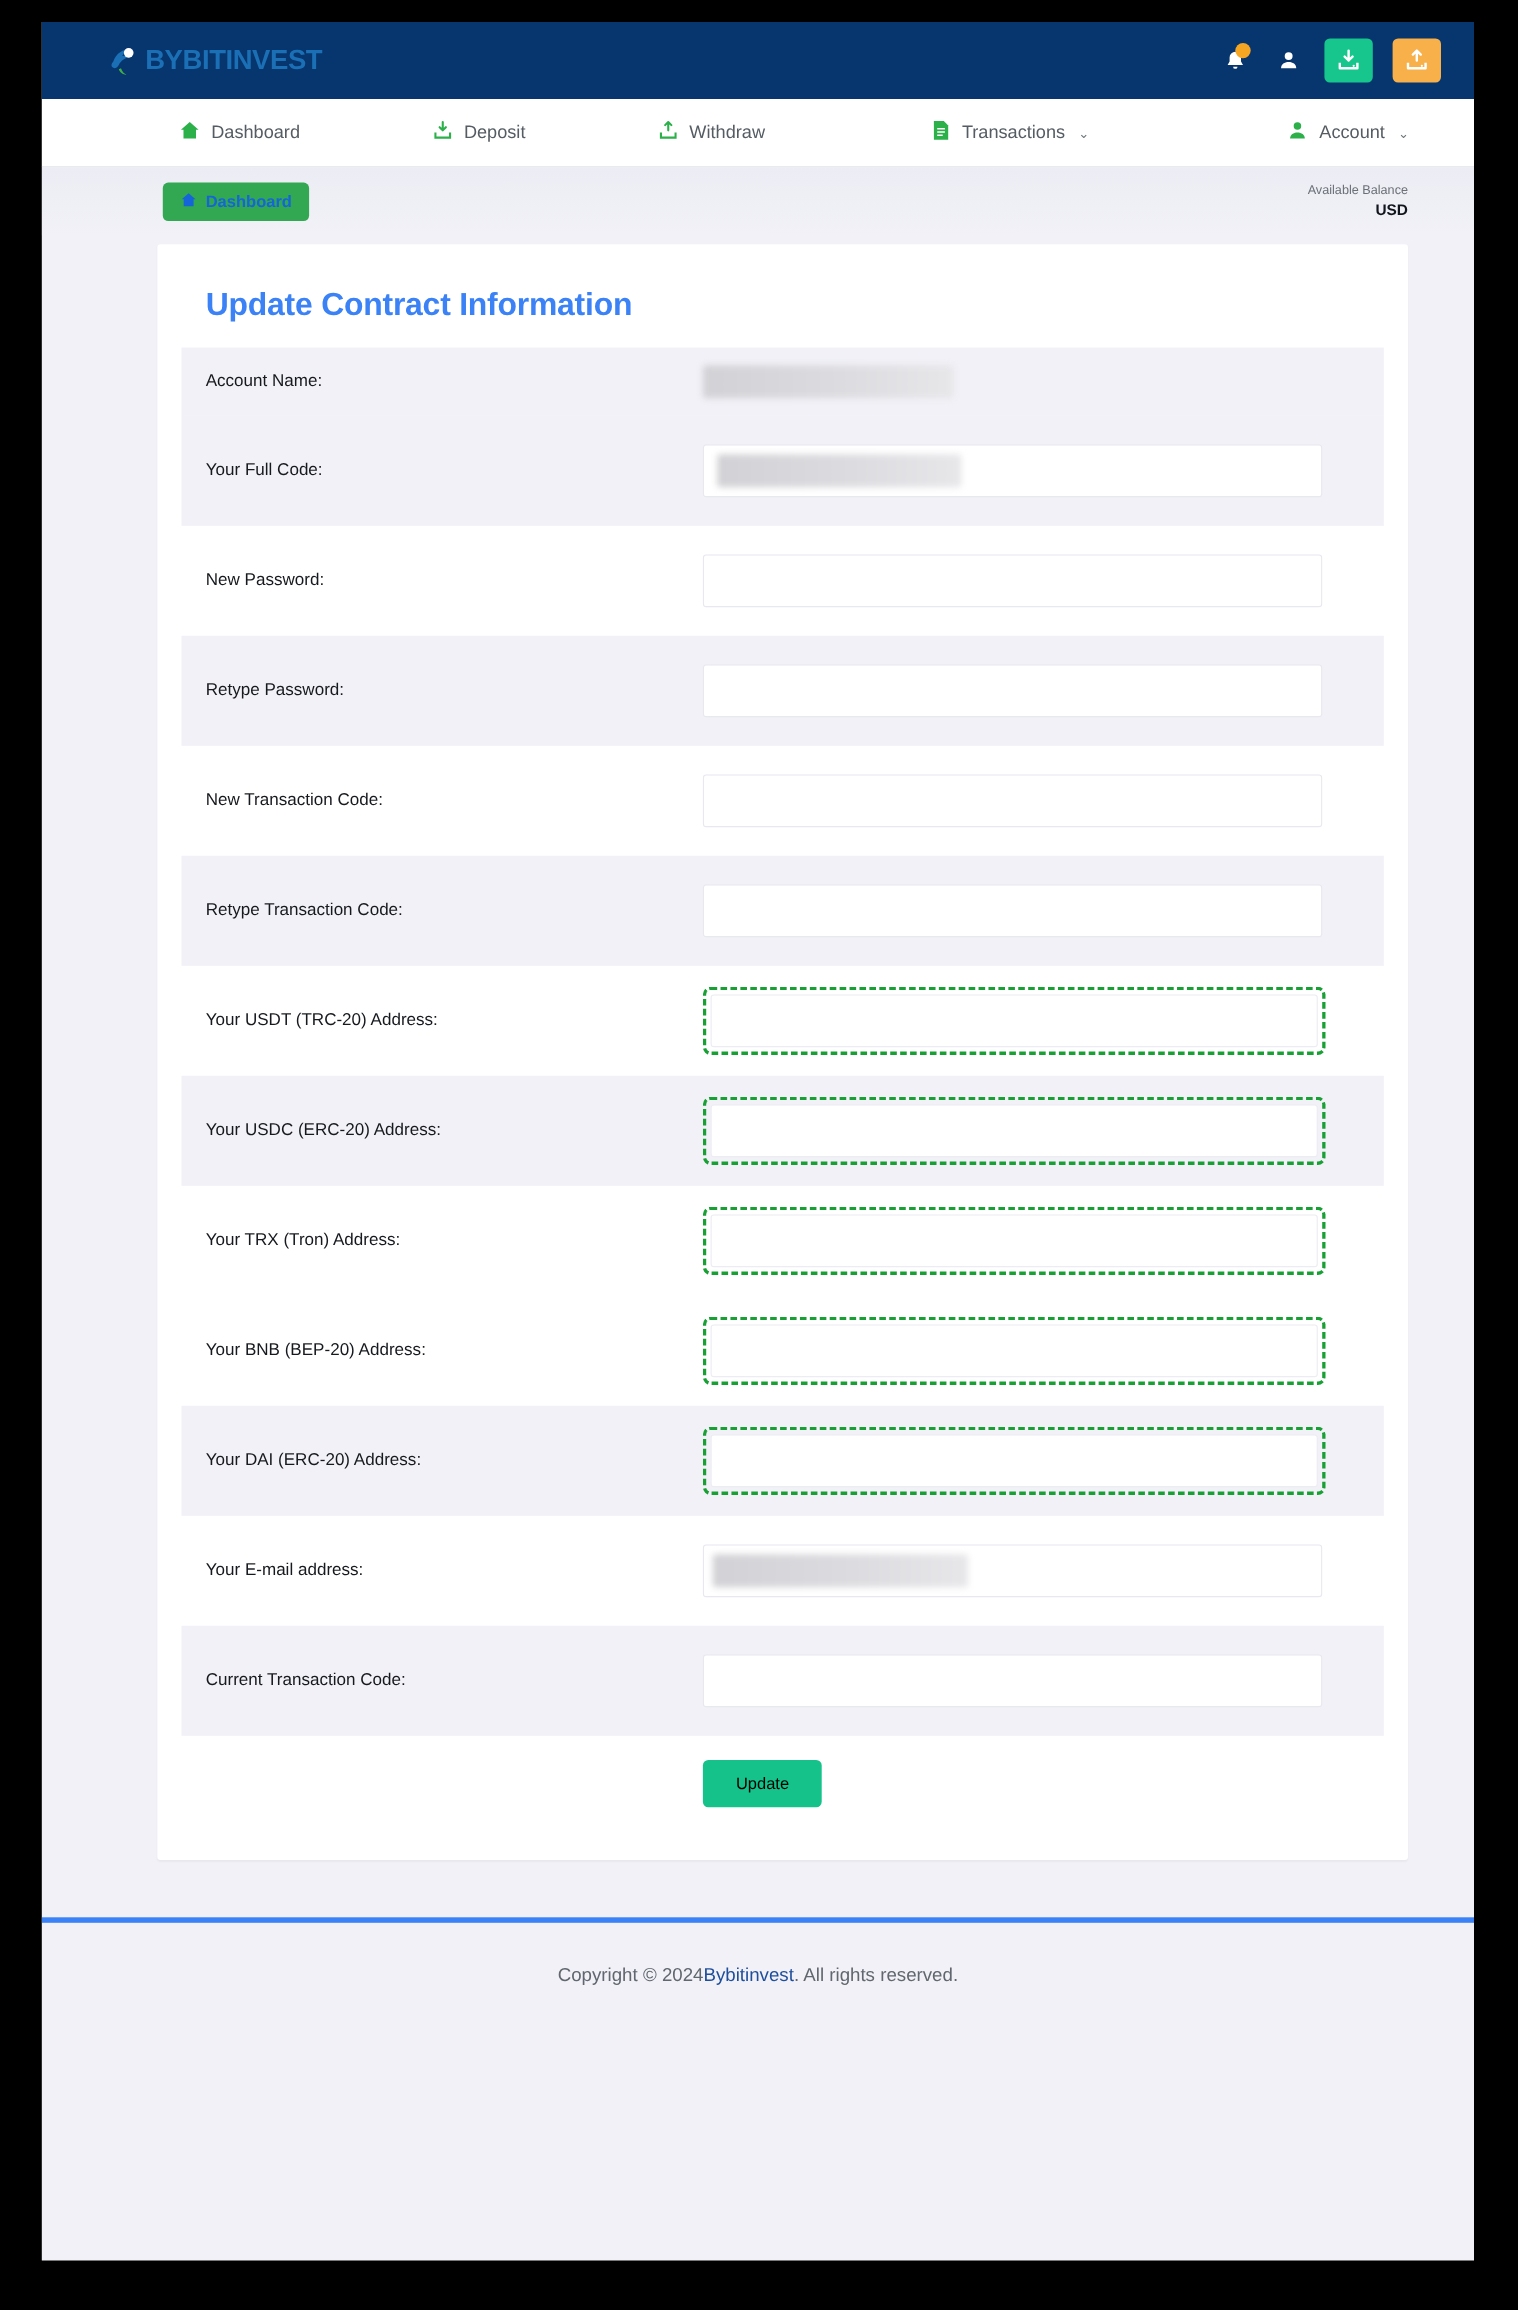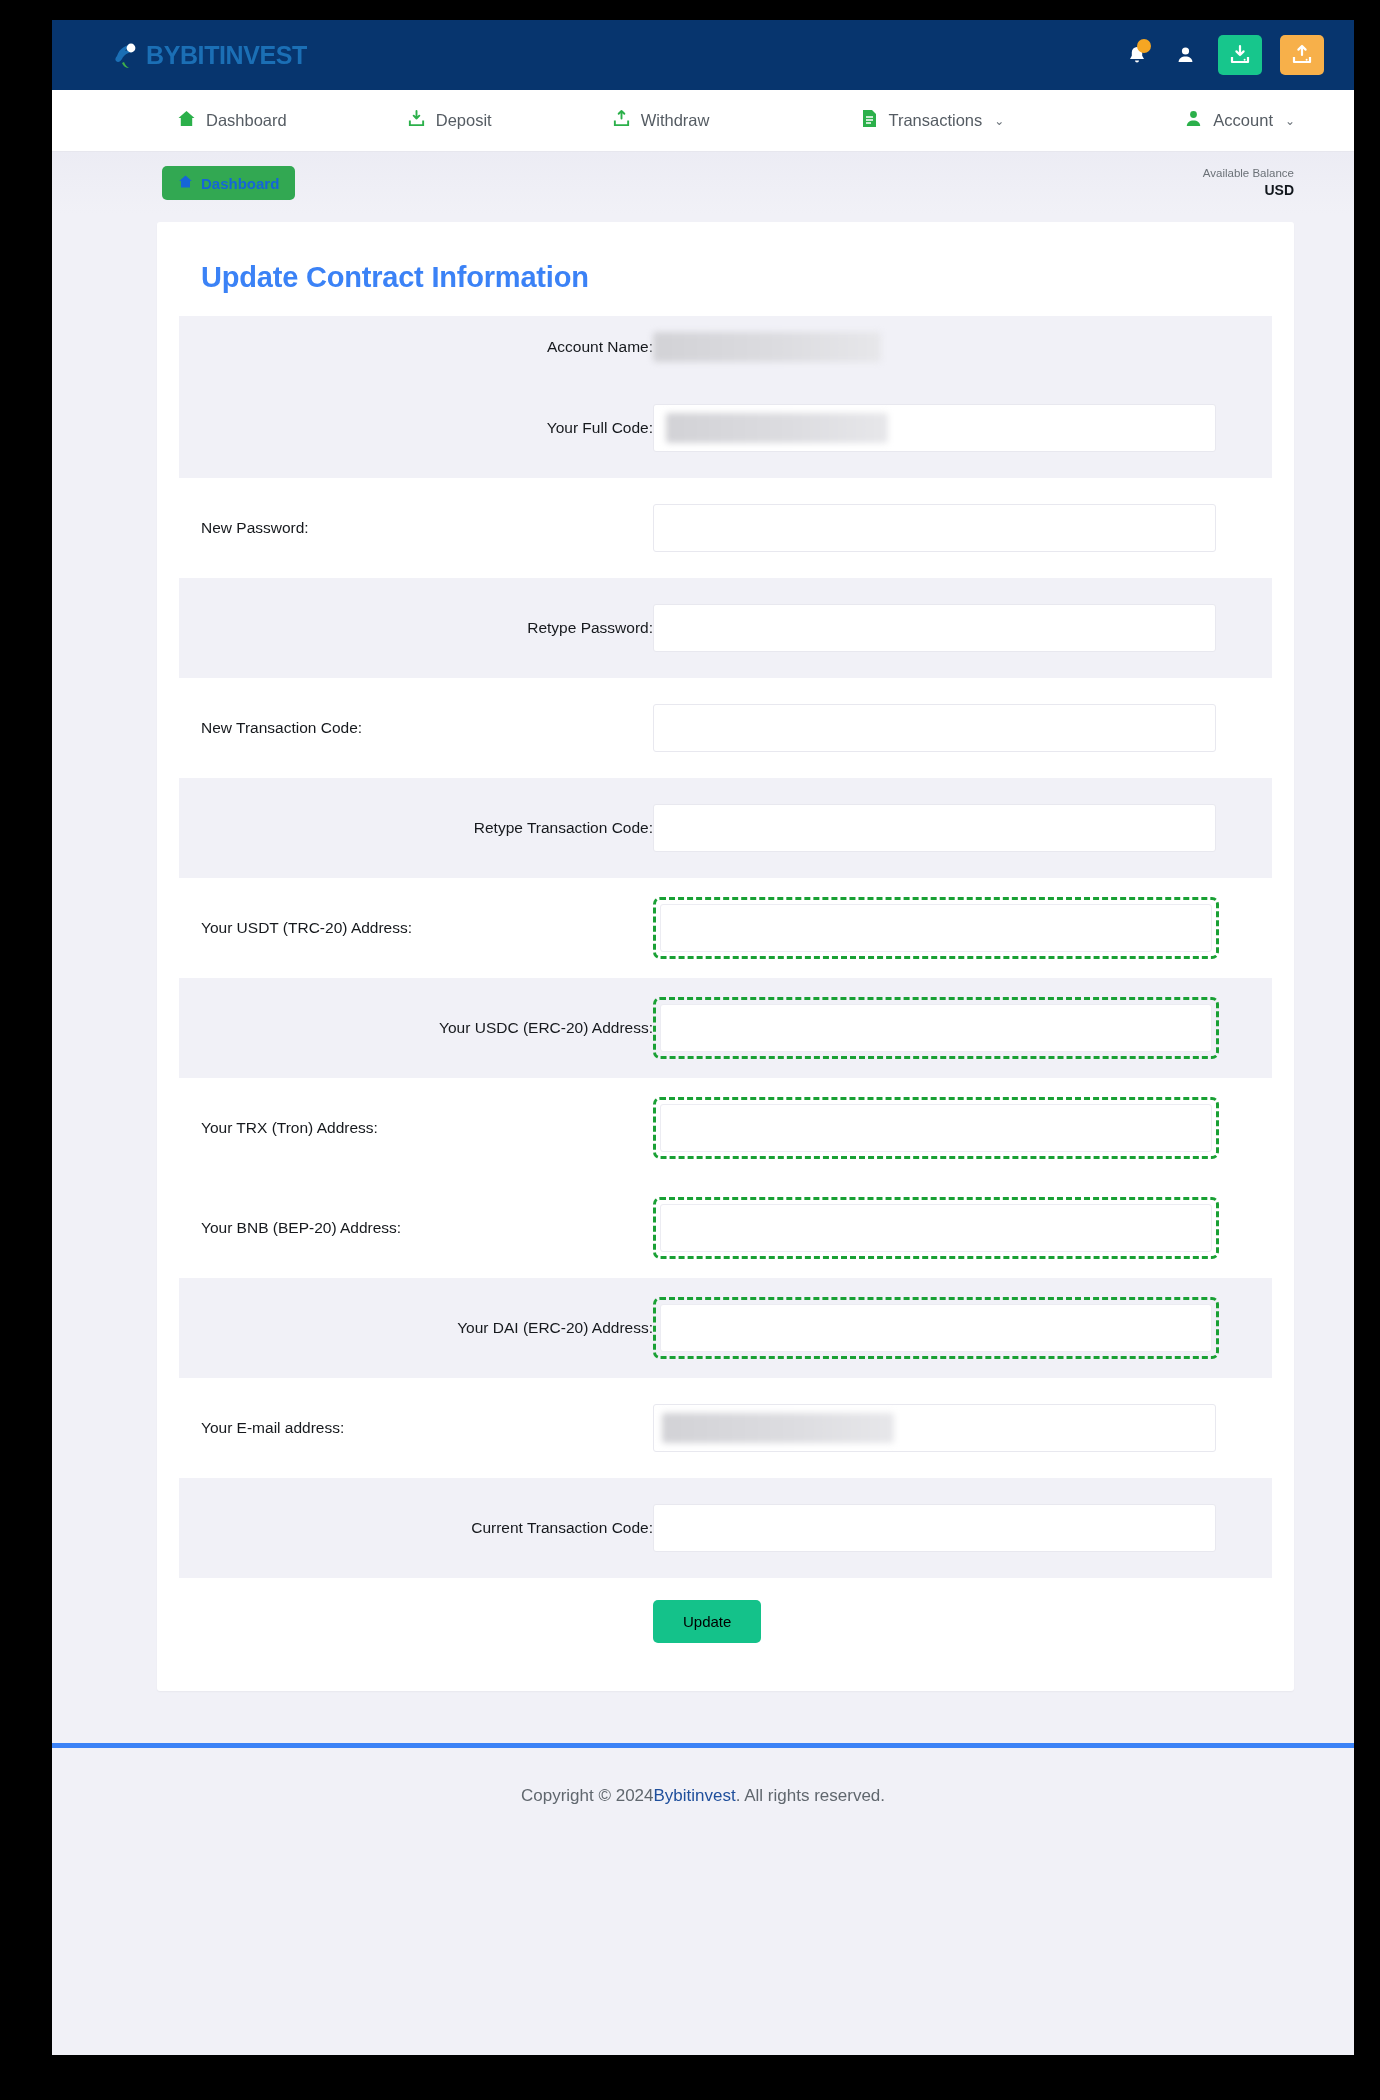--- a/index.html
+++ b/index.html
@@ -3,21 +3,21 @@
 <meta charset="utf-8">
 <style>
   * { box-sizing: border-box; margin: 0; padding: 0; }
   html, body {
     width: 1380px; height: 2100px;
     background: #000;
     font-family: "Liberation Sans", sans-serif;
   }
   .viewport {
     position: absolute;
-    left: 52px; top: 20px;
+    left: 38px; top: 20px;
     width: 1302px; height: 2035px;
     background: #f1f1f7;
     overflow: hidden;
   }
 
   
   .topbar {
     height: 70px;
     background: #07356e;
     display: flex;
@@ -88,21 +88,21 @@
   }
   .card-title {
     font-size: 29px; font-weight: 700; color: #3b82f6;
     margin: 7px 0 22px 22px; letter-spacing: -.2px;
   }
 
   .row {
     display: flex; align-items: center;
     min-height: 62px; padding: 0 22px;
   }
-  .row.alt { background: #f1f1f7; text-align: right; }
+  .row.alt { background: #f1f1f7; }
   .row.tall { min-height: 100px; }
   .row-label {
     width: 452px; flex: none;
     font-size: 15.5px; color: #16191d;
   }
   .row-field { flex: 1; display: flex; align-items: center; }
 
   .redact {
     height: 30px; border-radius: 3px;
     background: linear-gradient(90deg,#d2d2d6,#dcdce0 55%,#e7e7ea);

